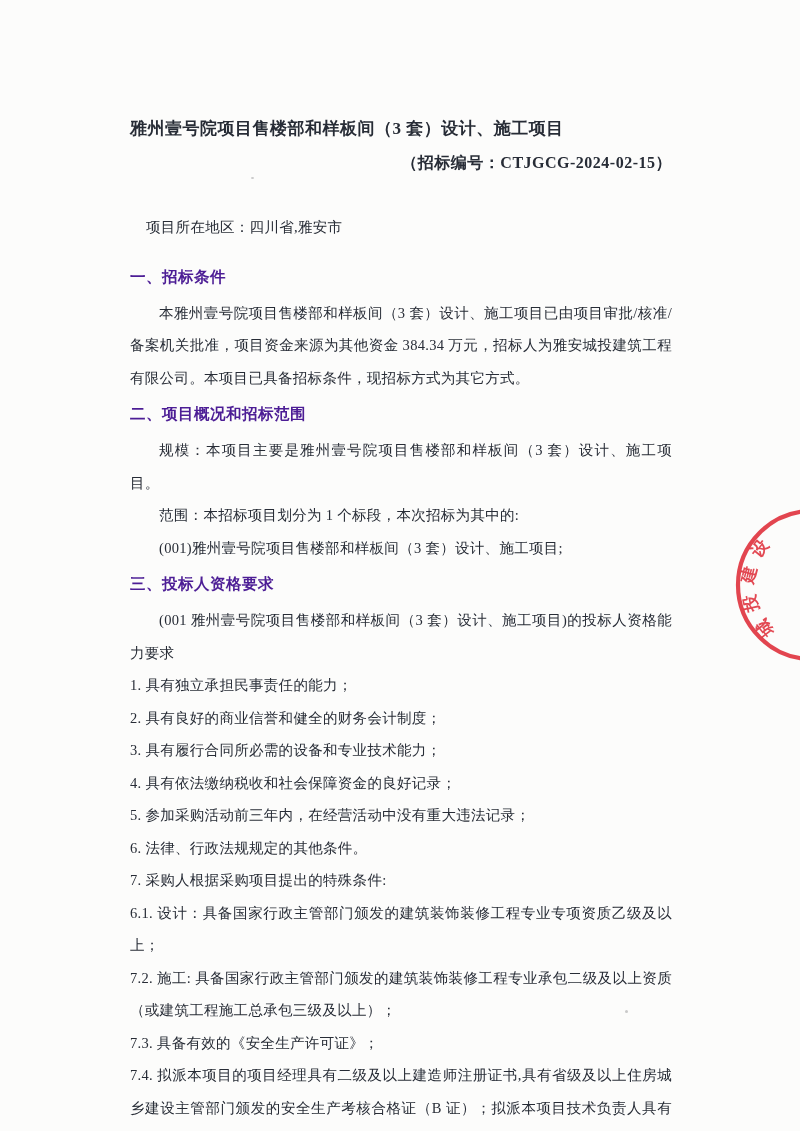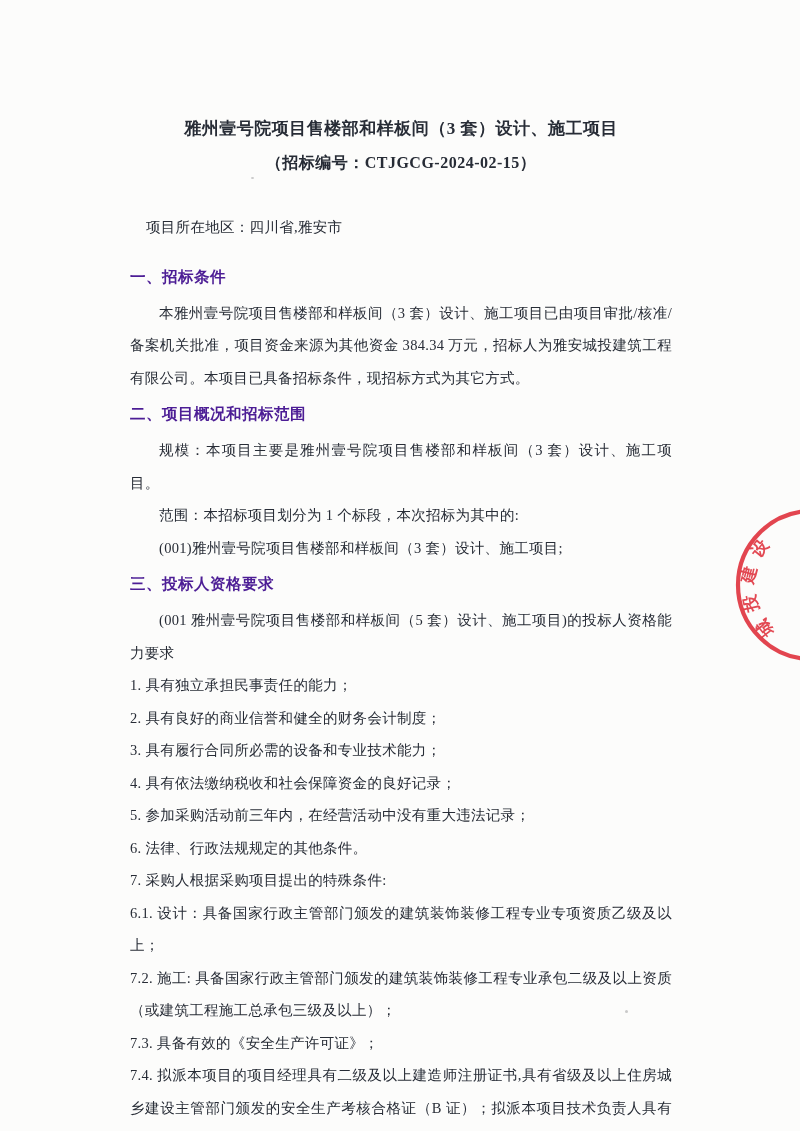--- a/index.html
+++ b/index.html
@@ -6,25 +6,25 @@
   body{
     width:800px;height:1131px;
     background:#fcfcfb;
     font-family:"Liberation Serif","DejaVu Serif",serif;
     color:#272c36;
     position:relative;
     overflow:hidden;
   }
   .page{padding:114px 128px 0 130px;position:relative;}
   .doc-title{
-    text-align:center;font-size:17px;font-weight:bold;
+    font-size:17px;font-weight:bold;
     line-height:30px;margin:0 0 4px 0;letter-spacing:.5px;
   }
   .doc-subtitle{
-    text-align:center;font-size:16px;font-weight:bold;
+    text-align:right;font-size:16px;font-weight:bold;
     line-height:30px;margin:0 0 33px 0;letter-spacing:.5px;
   }
   .line{font-size:14.5px;line-height:32.5px;margin:16px;letter-spacing:.3px;}
   .heading{
     font-family:"Liberation Sans","DejaVu Sans",sans-serif;
     font-size:15.5px;font-weight:bold;color:#4c1d95;
     line-height:34px;margin:3px 0 3px 0;letter-spacing:.5px;
   }
   .para{
     font-size:14.5px;line-height:32.5px;margin:0;
@@ -49,21 +49,21 @@
 
   <p class="heading">一、招标条件</p>
   <p class="para ind">本雅州壹号院项目售楼部和样板间（3 套）设计、施工项目已由项目审批/核准/备案机关批准，项目资金来源为其他资金 384.34 万元，招标人为雅安城投建筑工程有限公司。本项目已具备招标条件，现招标方式为其它方式。</p>
 
   <p class="heading">二、项目概况和招标范围</p>
   <p class="para ind">规模：本项目主要是雅州壹号院项目售楼部和样板间（3 套）设计、施工项目。</p>
   <p class="para ind">范围：本招标项目划分为 1 个标段，本次招标为其中的:</p>
   <p class="para ind">(001)雅州壹号院项目售楼部和样板间（3 套）设计、施工项目;</p>
 
   <p class="heading">三、投标人资格要求</p>
-  <p class="para ind">(001 雅州壹号院项目售楼部和样板间（5 套）设计、施工项目)的投标人资格能力要求</p>
+  <p class="para ind">(001 雅州壹号院项目售楼部和样板间（3 套）设计、施工项目)的投标人资格能力要求</p>
   <p class="para">1. 具有独立承担民事责任的能力；</p>
   <p class="para">2. 具有良好的商业信誉和健全的财务会计制度；</p>
   <p class="para">3. 具有履行合同所必需的设备和专业技术能力；</p>
   <p class="para">4. 具有依法缴纳税收和社会保障资金的良好记录；</p>
   <p class="para">5. 参加采购活动前三年内，在经营活动中没有重大违法记录；</p>
   <p class="para">6. 法律、行政法规规定的其他条件。</p>
   <p class="para">7. 采购人根据采购项目提出的特殊条件:</p>
   <p class="para">6.1. 设计：具备国家行政主管部门颁发的建筑装饰装修工程专业专项资质乙级及以上；</p>
   <p class="para">7.2. 施工: 具备国家行政主管部门颁发的建筑装饰装修工程专业承包二级及以上资质（或建筑工程施工总承包三级及以上）；</p>
   <p class="para">7.3. 具备有效的《安全生产许可证》；</p>

